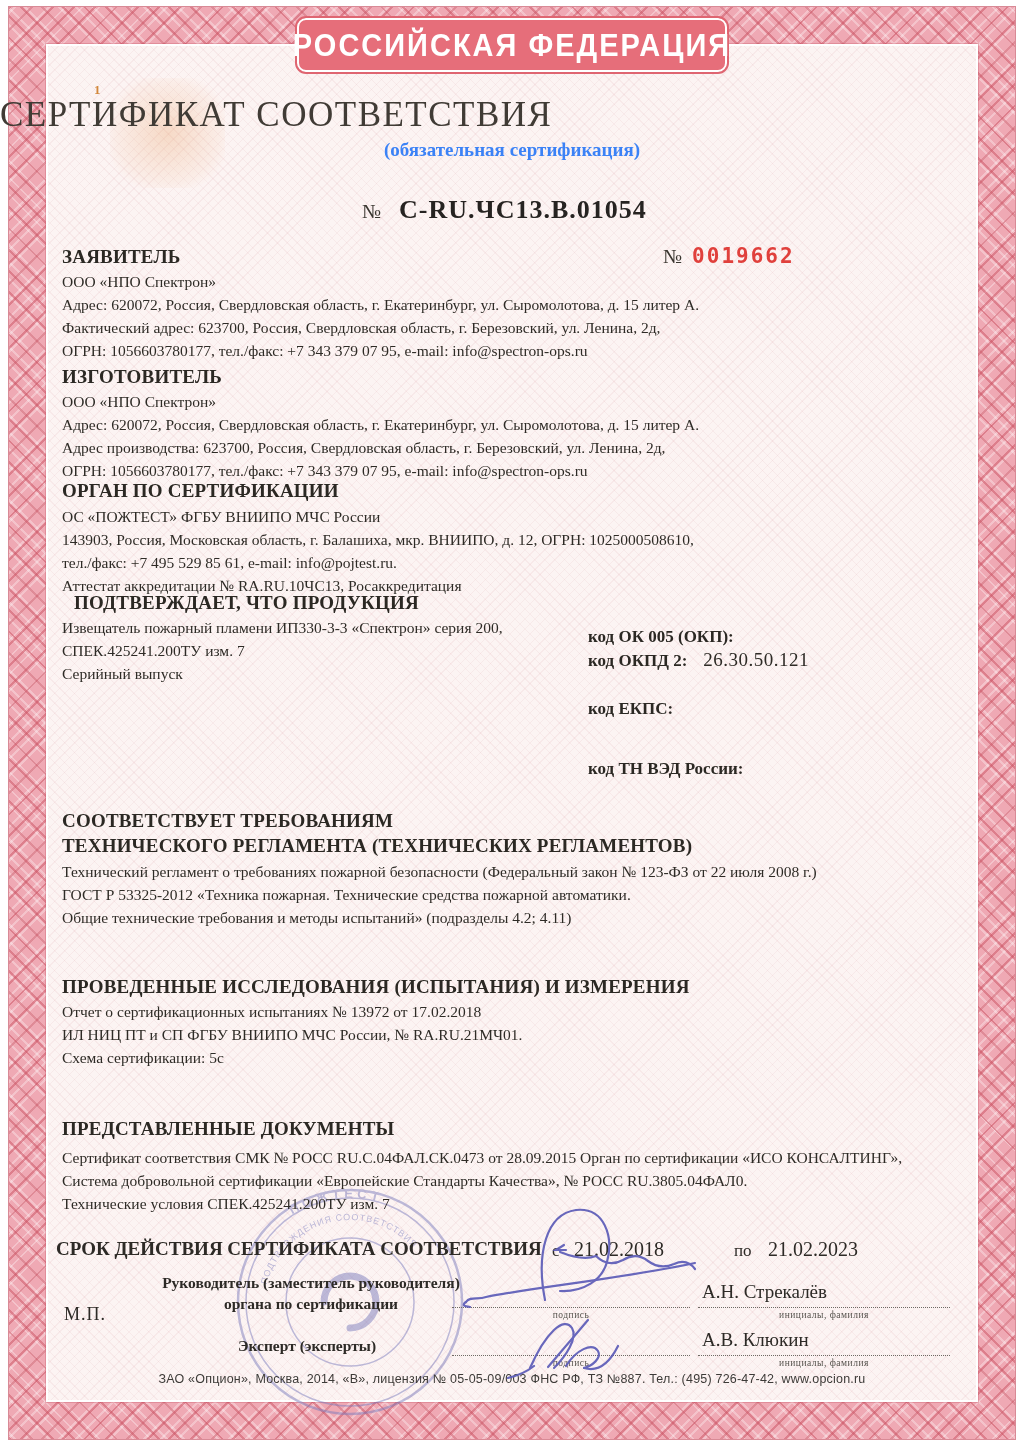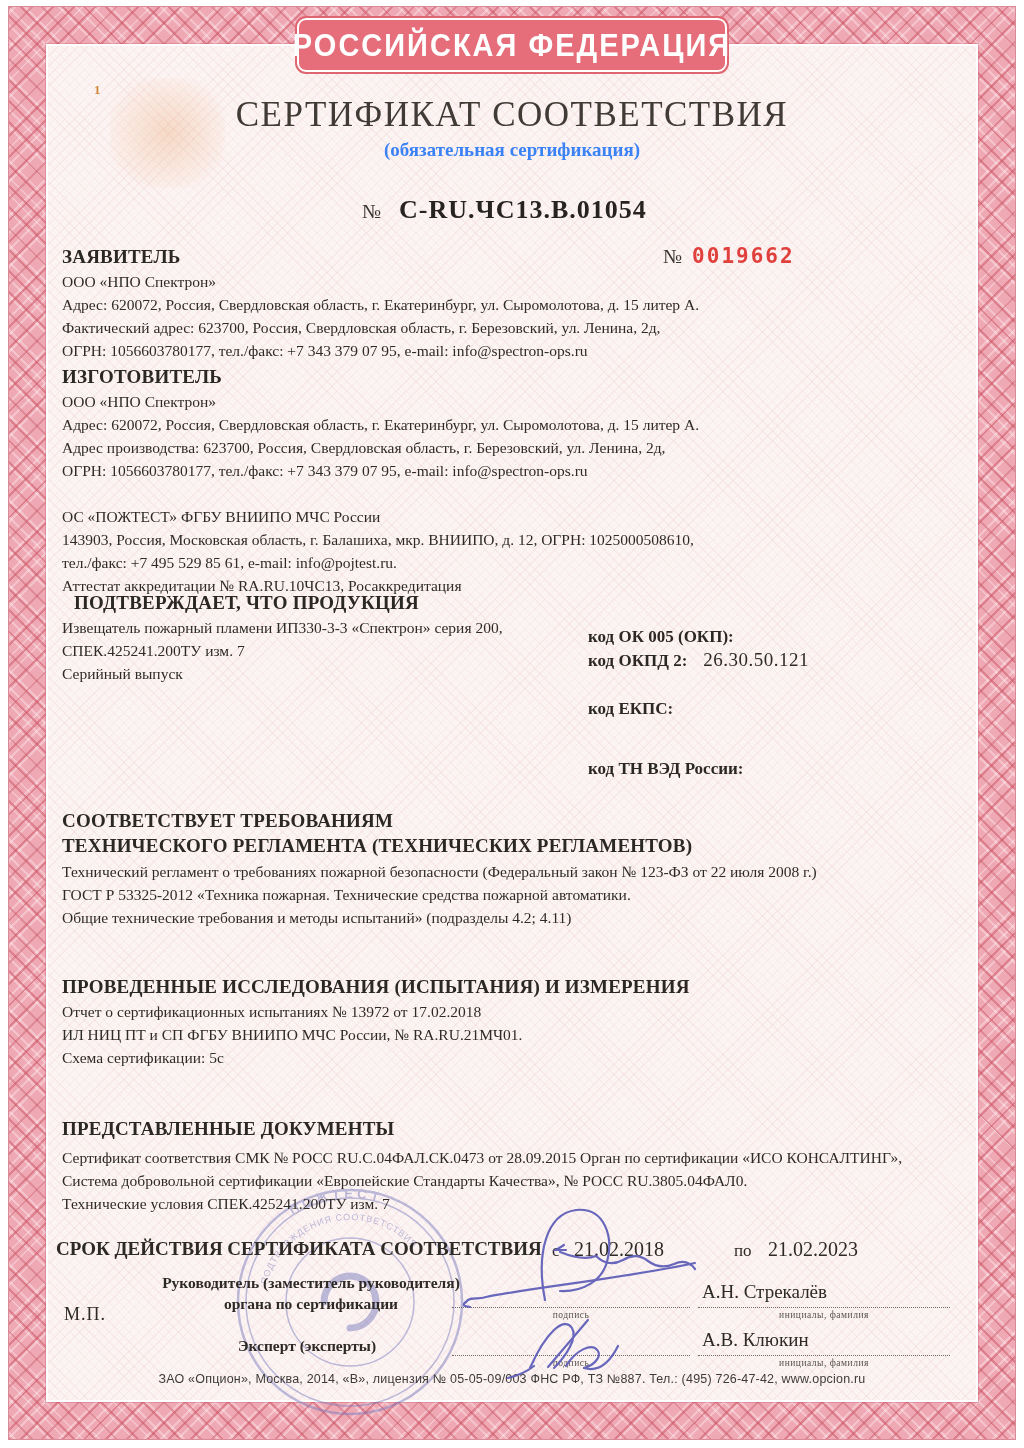--- a/index.html
+++ b/index.html
@@ -34,21 +34,21 @@
   .badge{
     position:absolute;left:50%;top:18px;transform:translateX(-50%);
     width:426px;height:50px;z-index:5;
     background:#e66e7a;border:2px solid #ffffff;outline:2px solid #df6571;
     border-radius:9px;display:flex;align-items:center;justify-content:center;
   }
   .badge span{
     font-family:"Liberation Sans", sans-serif;font-weight:700;font-size:29px;
     letter-spacing:2px;color:#ffffff;transform:scaleY(1.08);white-space:nowrap;
   }
-  .title{left:0;width:100%;top:95px;text-align:center;font-size:35px;letter-spacing:1.5px;color:#403b35;}
+  .title{left:0;width:100%;top:95px;font-size:35px;letter-spacing:1.5px;color:#403b35;}
   .subtitle{left:0;width:100%;top:139px;text-align:center;font-size:19px;font-weight:700;color:#3b82f6;}
   .certno{left:362px;top:195px;display:flex;align-items:baseline;gap:18px;}
   .certno .nom{font-size:20px;color:#39352f;}
   .certno .num{font-size:26px;font-weight:700;letter-spacing:1px;color:#262321;}
   .blankno{left:663px;top:244px;display:flex;align-items:baseline;gap:10px;}
   .blankno .nom{font-size:20px;color:#39352f;}
   .blankno .num{font-family:"DejaVu Sans Mono", monospace;font-size:21px;font-weight:700;letter-spacing:2px;color:#e0403c;}
 
   .h{font-weight:700;font-size:19px;color:#2b2823;letter-spacing:.2px;white-space:nowrap;}
   .lines{font-size:15.5px;color:#2e2b26;}
@@ -141,20 +141,21 @@
     </div>
 
   <div class="abs h" style="left:62px;top:366px;">ИЗГОТОВИТЕЛЬ</div>
   <div class="abs lines" style="left:62px;top:390px;">
       <div class="text-line">ООО «НПО Спектрон»</div>
       <div class="text-line">Адрес: 620072, Россия, Свердловская область, г. Екатеринбург, ул. Сыромолотова, д. 15 литер А.</div>
       <div class="text-line">Адрес производства: 623700, Россия, Свердловская область, г. Березовский, ул. Ленина, 2д,</div>
       <div class="text-line">ОГРН: 1056603780177, тел./факс: +7 343 379 07 95, e-mail: info@spectron-ops.ru</div>
     </div>
 
+  <div class="abs h" style="left:62px;top:480px;">ОРГАН ПО СЕРТИФИКАЦИИ</div>
   <div class="abs lines" style="left:62px;top:505px;">
       <div class="text-line">ОС «ПОЖТЕСТ» ФГБУ ВНИИПО МЧС России</div>
       <div class="text-line">143903, Россия, Московская область, г. Балашиха, мкр. ВНИИПО, д. 12, ОГРН: 1025000508610,</div>
       <div class="text-line">тел./факс: +7 495 529 85 61, e-mail: info@pojtest.ru.</div>
       <div class="text-line">Аттестат аккредитации № RA.RU.10ЧС13, Росаккредитация</div>
     </div>
 
   <div class="abs h" style="left:74px;top:592px;">ПОДТВЕРЖДАЕТ, ЧТО ПРОДУКЦИЯ</div>
   <div class="abs lines" style="left:62px;top:616px;">
       <div class="text-line">Извещатель пожарный пламени ИП330-3-3 «Спектрон» серия 200,</div>

